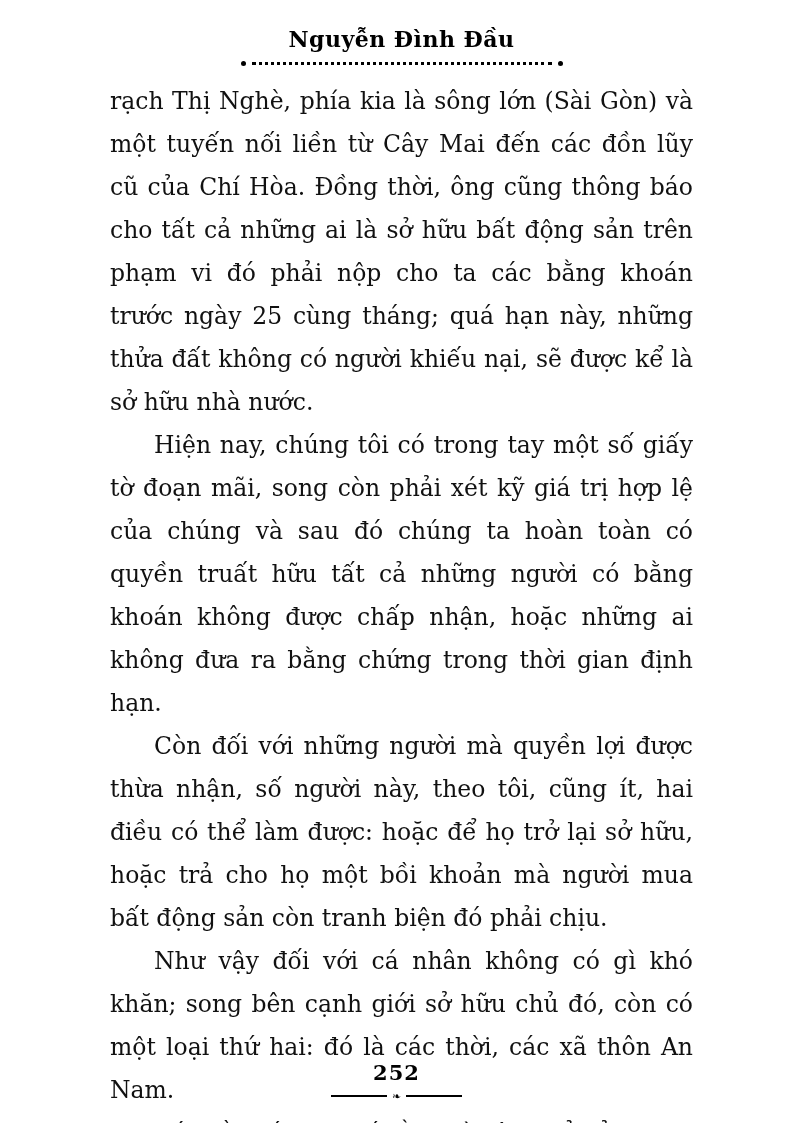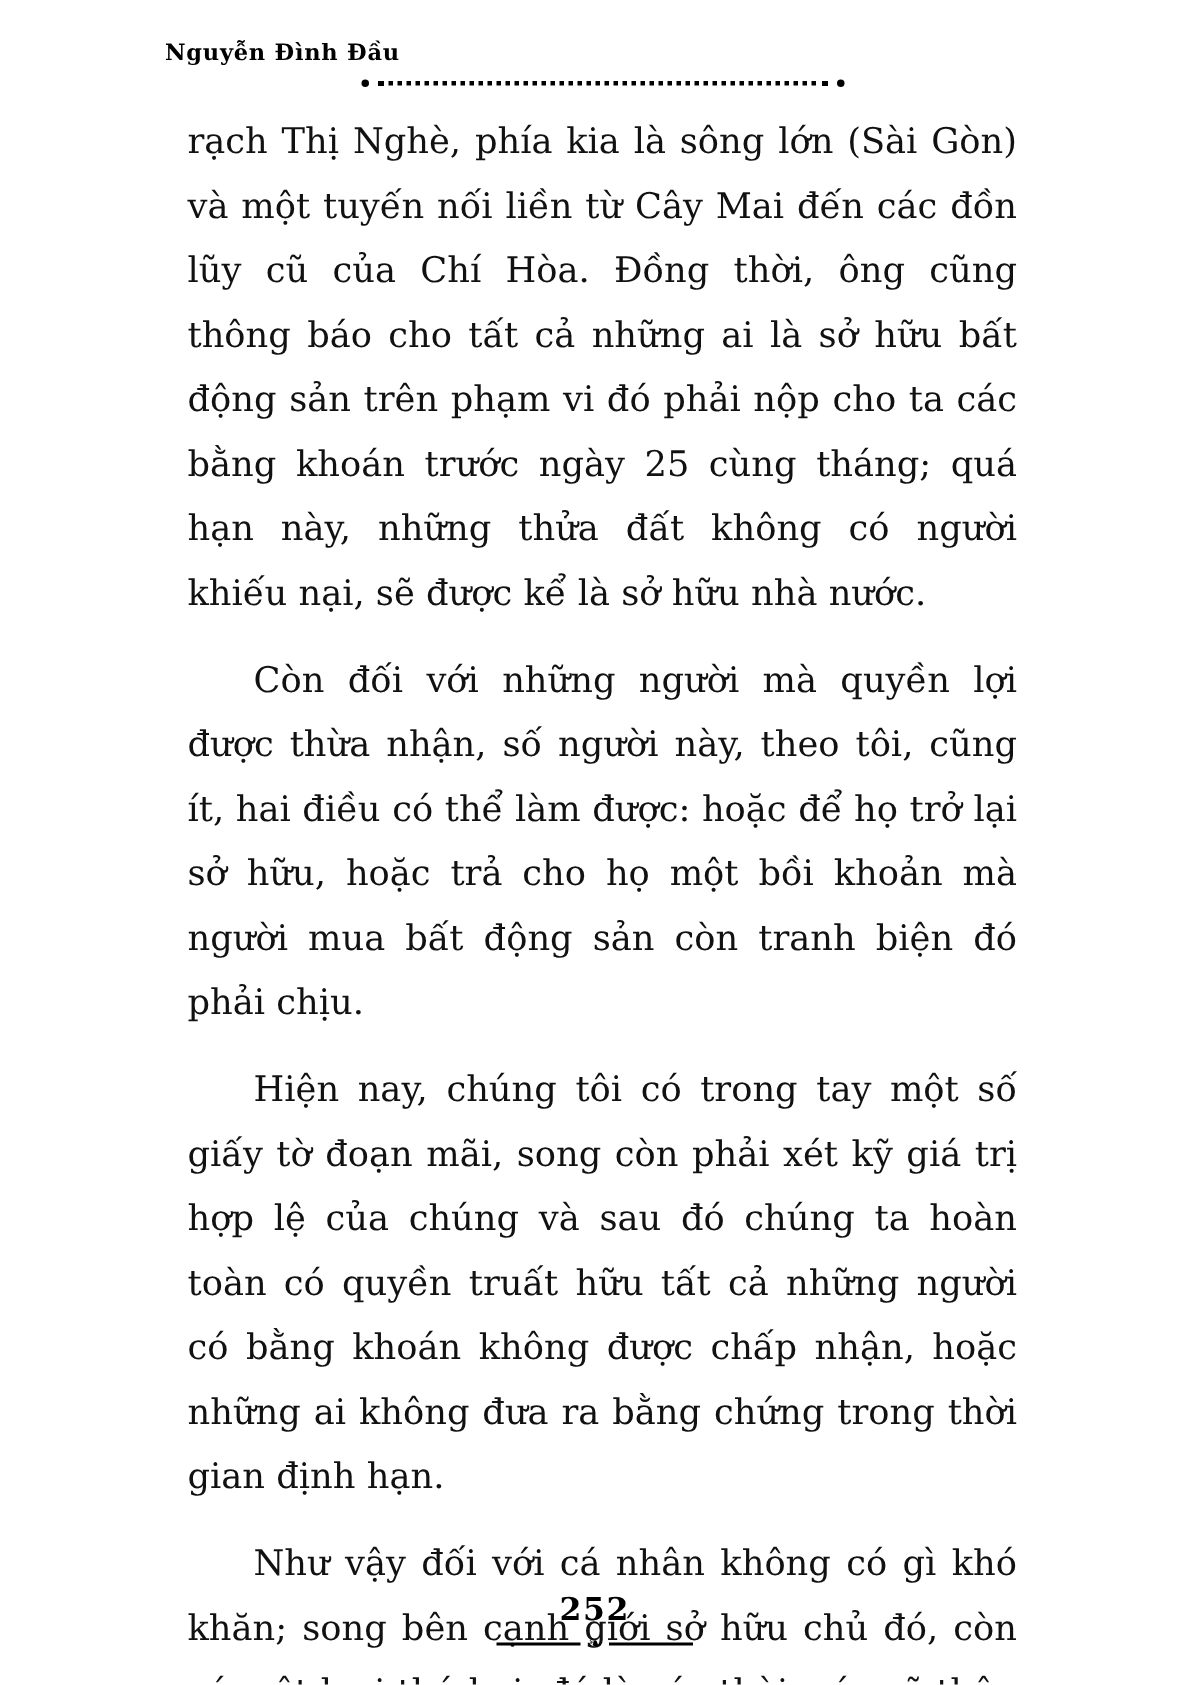--- a/index.html
+++ b/index.html
@@ -15,23 +15,24 @@
     overflow: hidden;
   }
   .page {
     position: relative;
     width: 793px;
     height: 1123px;
     box-sizing: border-box;
     padding: 22px 100px 0 110px;
   }
   .running-head {
+    text-align: center;
     font-family: "DejaVu Serif", serif;
     font-weight: bold;
-    font-size: 15px;
+    font-size: 22px;
     letter-spacing: 0.5px;
     color: #000;
     margin: 4px 0 0 0;
   }
   .head-rule {
     display: flex;
     align-items: center;
     justify-content: center;
     margin-top: 9px;
     margin-bottom: 14px;
@@ -51,21 +52,21 @@
   }
   .body-text {
     font-family: "DejaVu Serif", serif;
     font-size: 23.5px;
     line-height: 43px;
     text-align: justify;
     text-justify: inter-word;
     color: #111;
   }
   .body-text p {
-    margin: 15px;
+    margin: 0;
     text-indent: 44px;
   }
   .body-text p.no-indent {
     text-indent: 0;
   }
   .footer {
     position: absolute;
     left: 0;
     right: 0;
     bottom: 22px;
@@ -103,22 +104,22 @@
   <div class="running-head">Nguyễn Đình Đầu</div>
 
   <div class="head-rule">
     <span class="cap"></span>
     <span class="dots"></span>
     <span class="cap"></span>
   </div>
 
   <div class="body-text">
     <p class="no-indent">rạch Thị Nghè, phía kia là sông lớn (Sài Gòn) và một tuyến nối liền từ Cây Mai đến các đồn lũy cũ của Chí Hòa. Đồng thời, ông cũng thông báo cho tất cả những ai là sở hữu bất động sản trên phạm vi đó phải nộp cho ta các bằng khoán trước ngày 25 cùng tháng; quá hạn này, những thửa đất không có người khiếu nại, sẽ được kể là sở hữu nhà nước.</p>
+    <p>Hiện nay, chúng tôi có trong tay một số giấy tờ đoạn mãi, song còn phải xét kỹ giá trị hợp lệ của chúng và sau đó chúng ta hoàn toàn có quyền truất hữu tất cả những người có bằng khoán không được chấp nhận, hoặc những ai không đưa ra bằng chứng trong thời gian định hạn.</p>
     <p>Còn đối với những người mà quyền lợi được thừa nhận, số người này, theo tôi, cũng ít, hai điều có thể làm được: hoặc để họ trở lại sở hữu, hoặc trả cho họ một bồi khoản mà người mua bất động sản còn tranh biện đó phải chịu.</p>
-    <p>Hiện nay, chúng tôi có trong tay một số giấy tờ đoạn mãi, song còn phải xét kỹ giá trị hợp lệ của chúng và sau đó chúng ta hoàn toàn có quyền truất hữu tất cả những người có bằng khoán không được chấp nhận, hoặc những ai không đưa ra bằng chứng trong thời gian định hạn.</p>
     <p>Như vậy đối với cá nhân không có gì khó khăn; song bên cạnh giới sở hữu chủ đó, còn có một loại thứ hai: đó là các thời, các xã thôn An Nam.</p>
     <p>Có điều đáng lưu ý rằng vì hậu quả của cung cách tạo lập, làng An Nam là một hiện hữu tập thể, làng sở hữu thực sự khoảnh đất chỗ tọa lạc; người ta có thể nói đúng sự thật là chỉ có sở hữu tập thể duy</p>
   </div>
 
   <div class="footer">
     <div class="page-number">252</div>
     <div class="foot-rule">
       <span class="line"></span>
       <span class="ornament">❧</span>
       <span class="line"></span>

